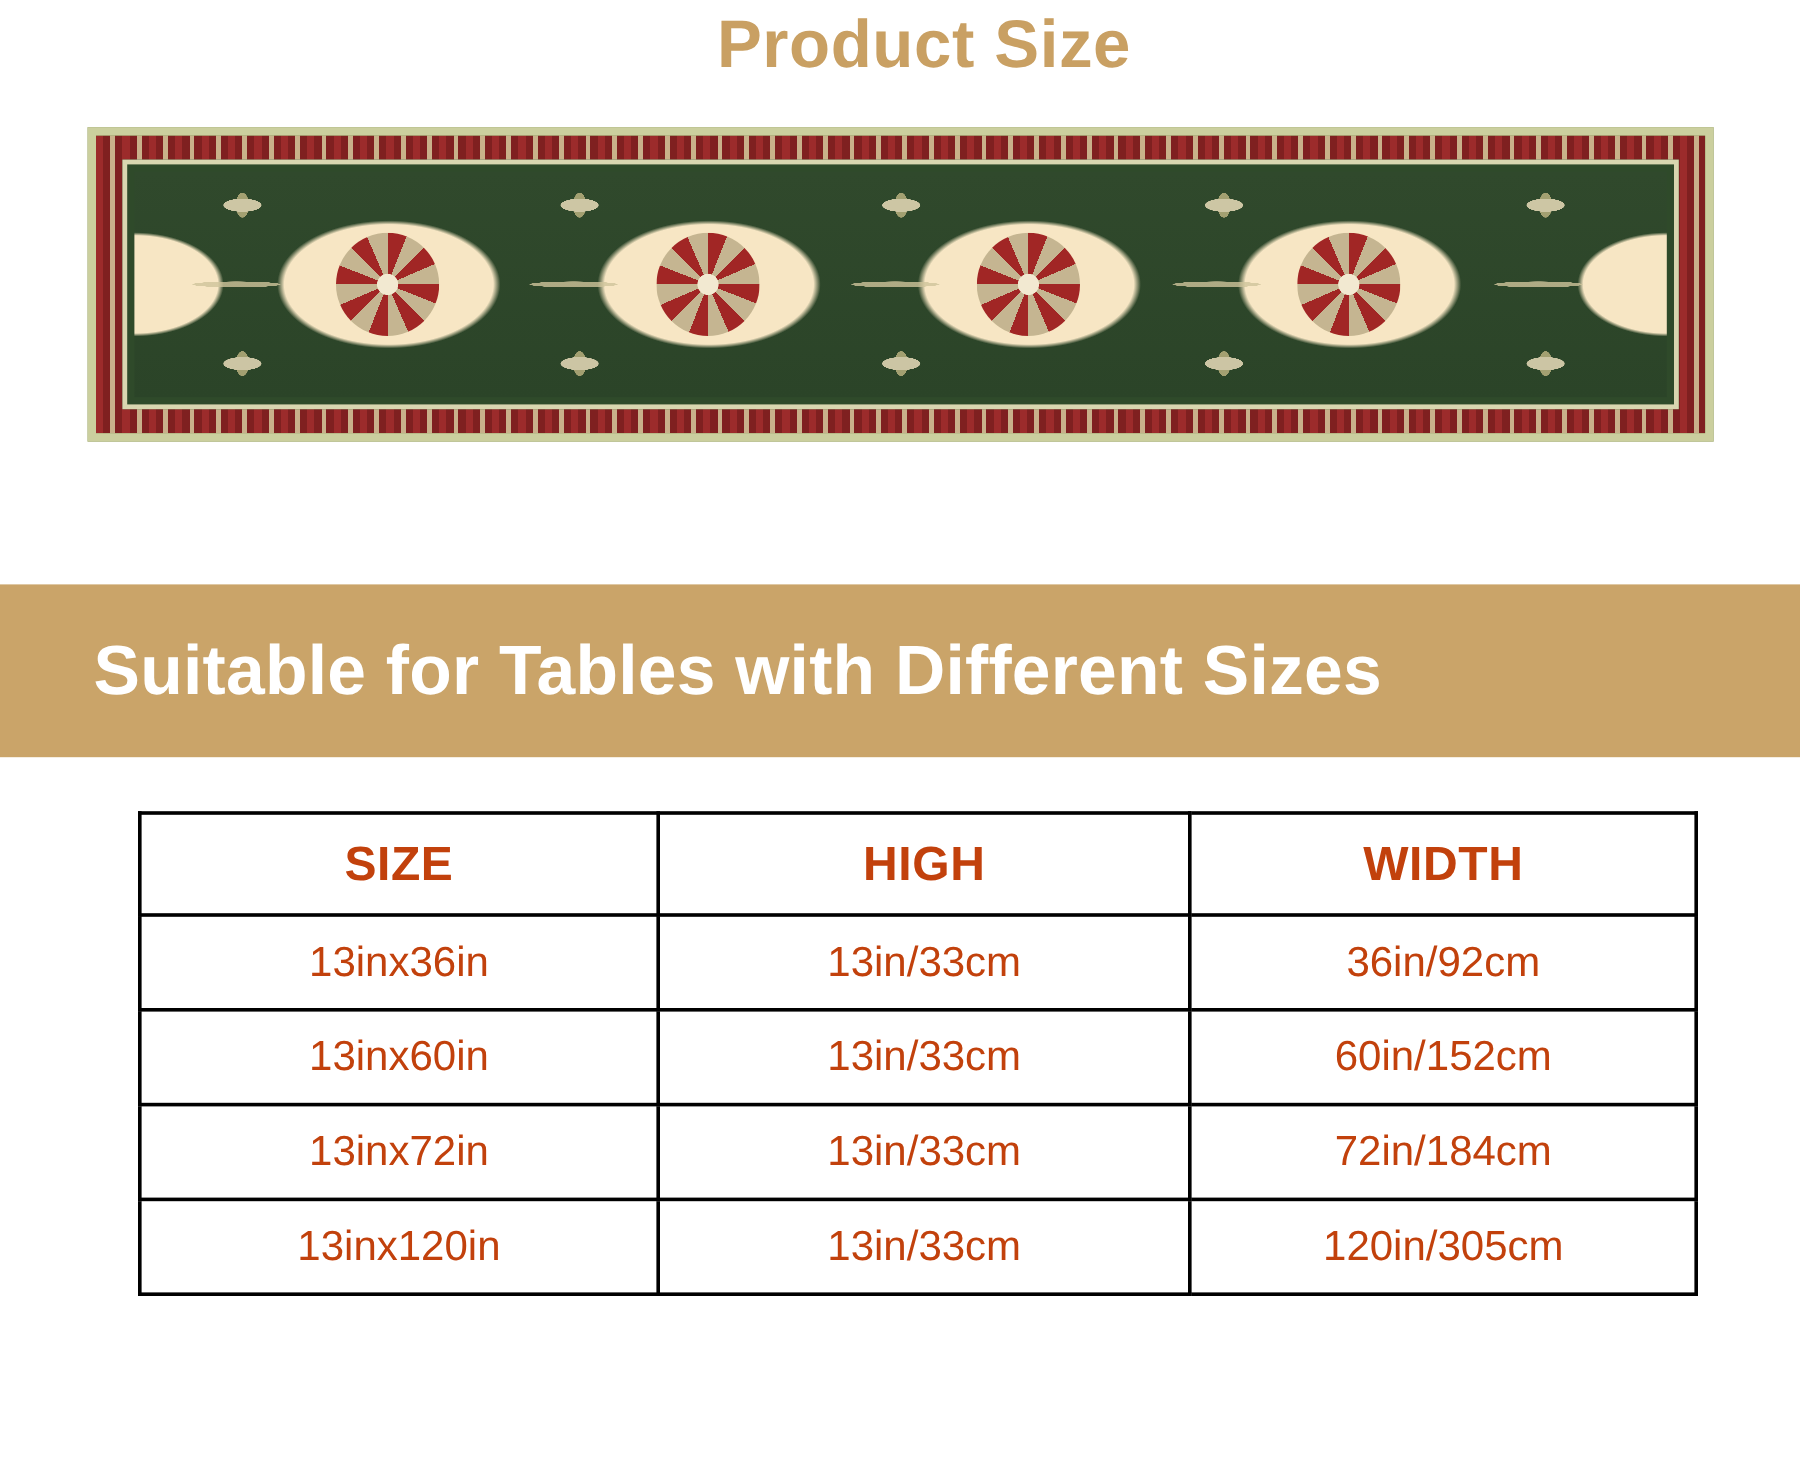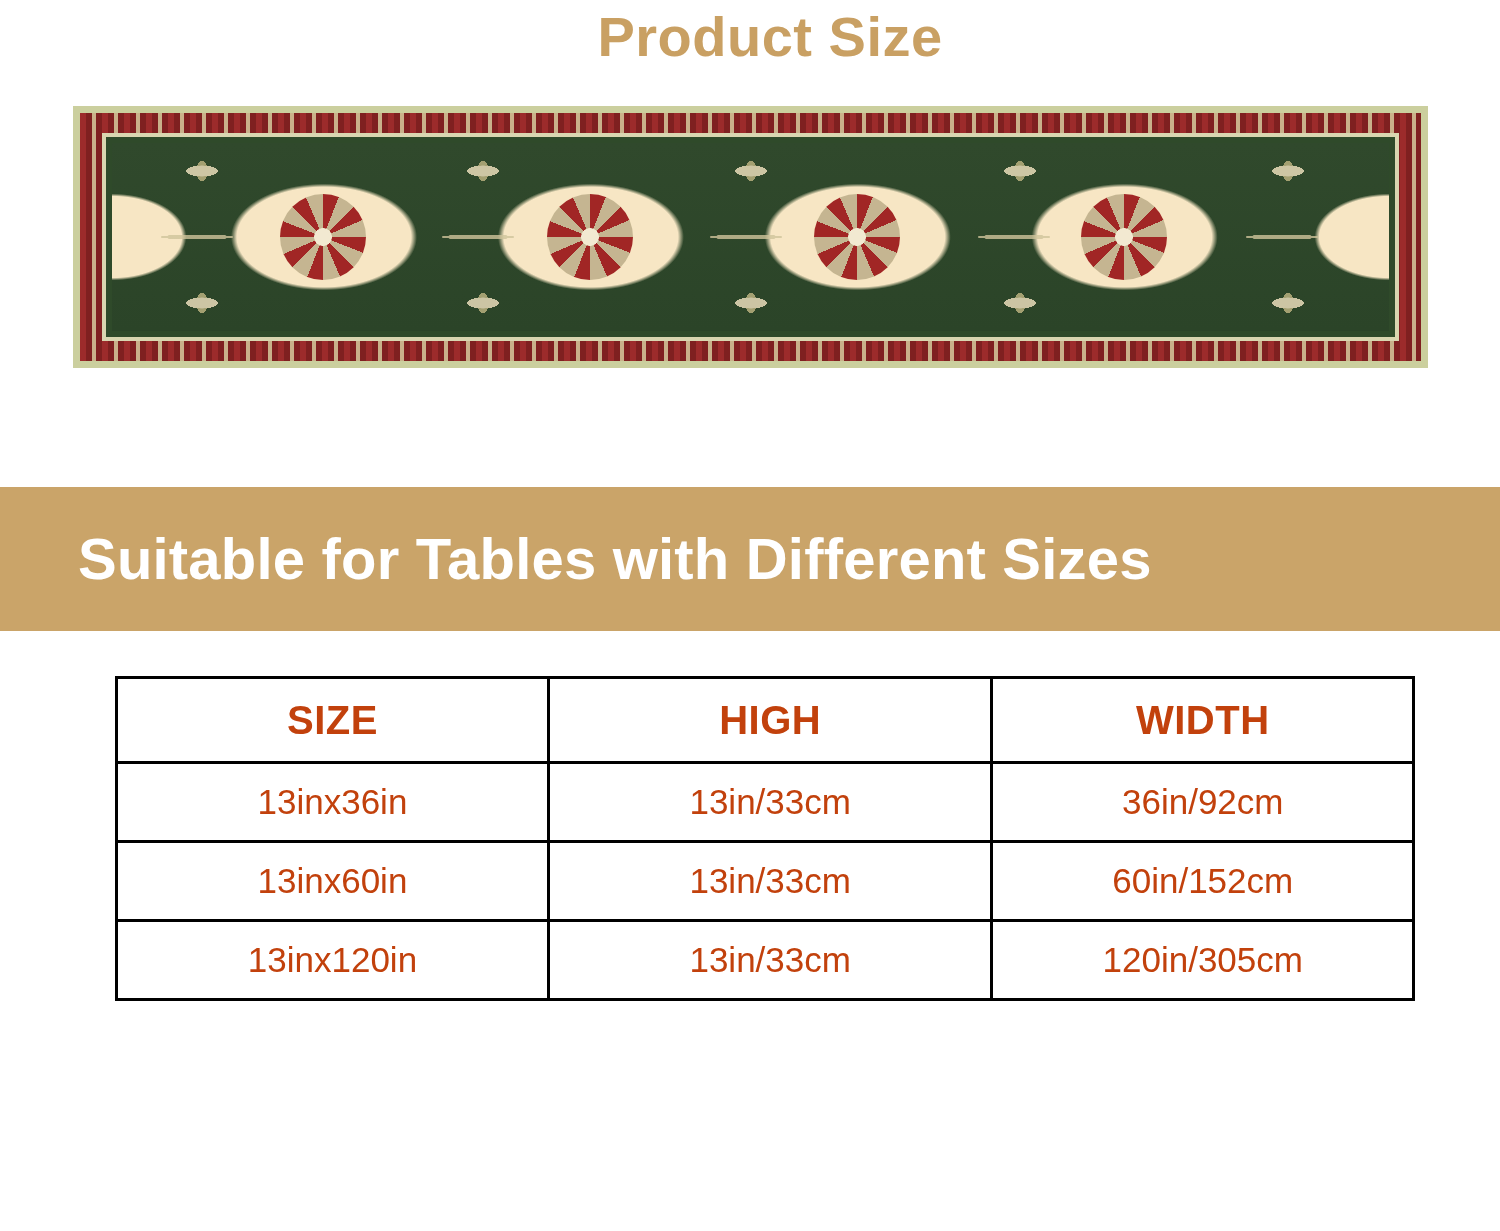--- a/index.html
+++ b/index.html
@@ -210,19 +210,24 @@
         <td>13inx36in</td>
         <td>13in/33cm</td>
         <td>36in/92cm</td>
       </tr>
       <tr>
         <td>13inx60in</td>
         <td>13in/33cm</td>
         <td>60in/152cm</td>
       </tr>
       <tr>
+        <td>13inx72in</td>
+        <td>13in/33cm</td>
+        <td>72in/184cm</td>
+      </tr>
+      <tr>
         <td>13inx120in</td>
         <td>13in/33cm</td>
         <td>120in/305cm</td>
       </tr>
     </tbody>
   </table>
 </div>
 
 </body></html>

